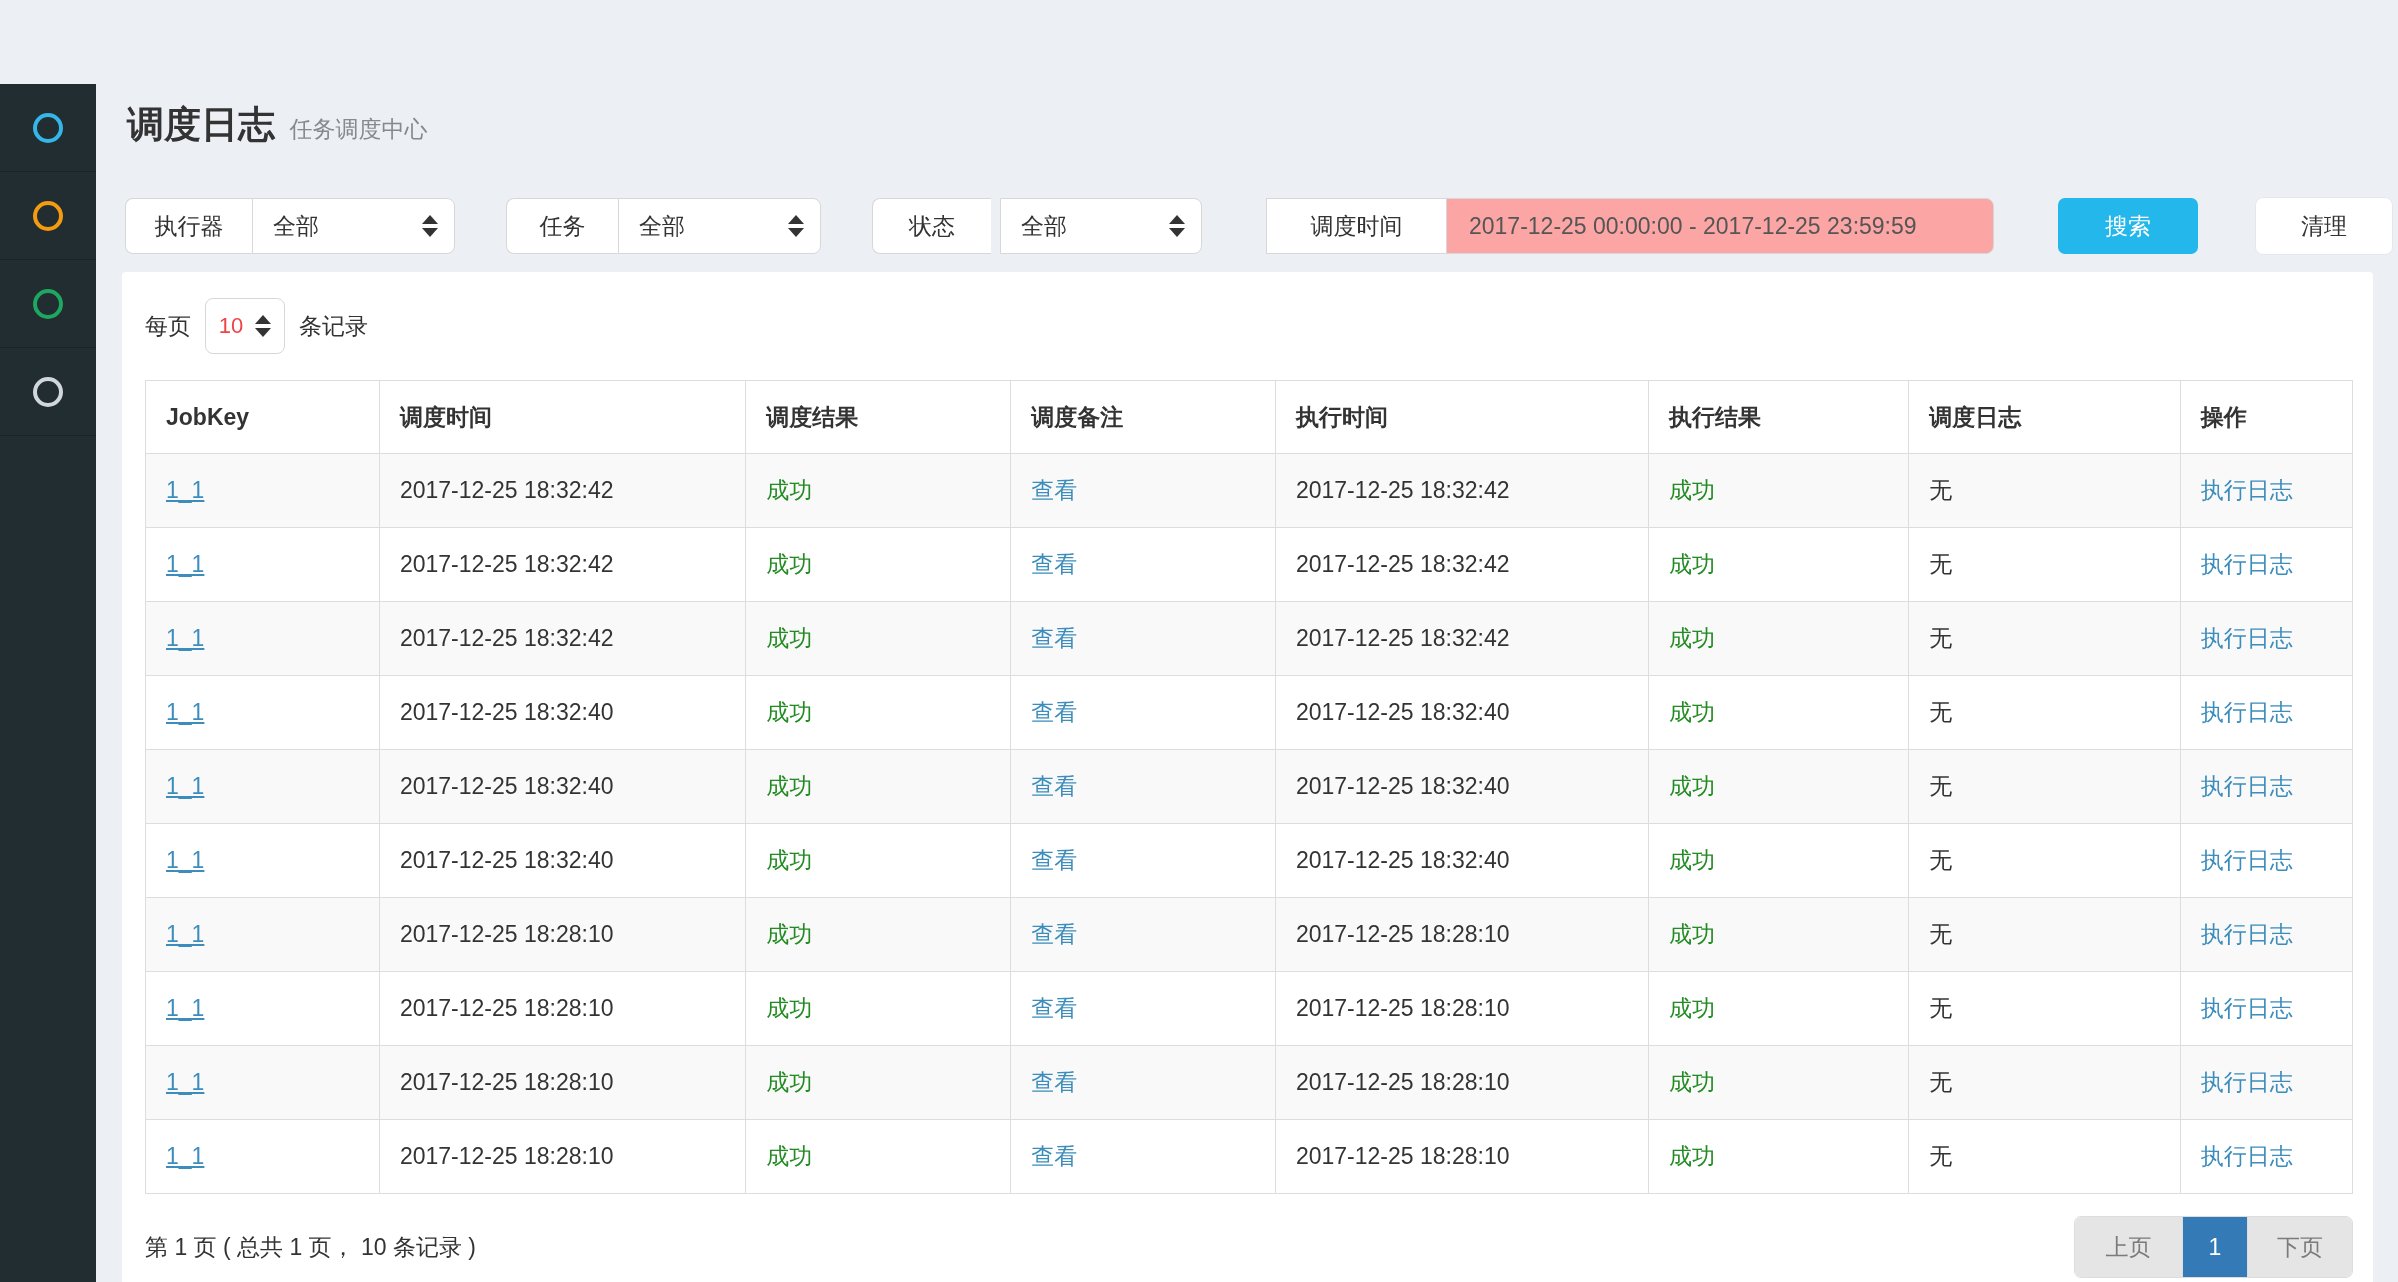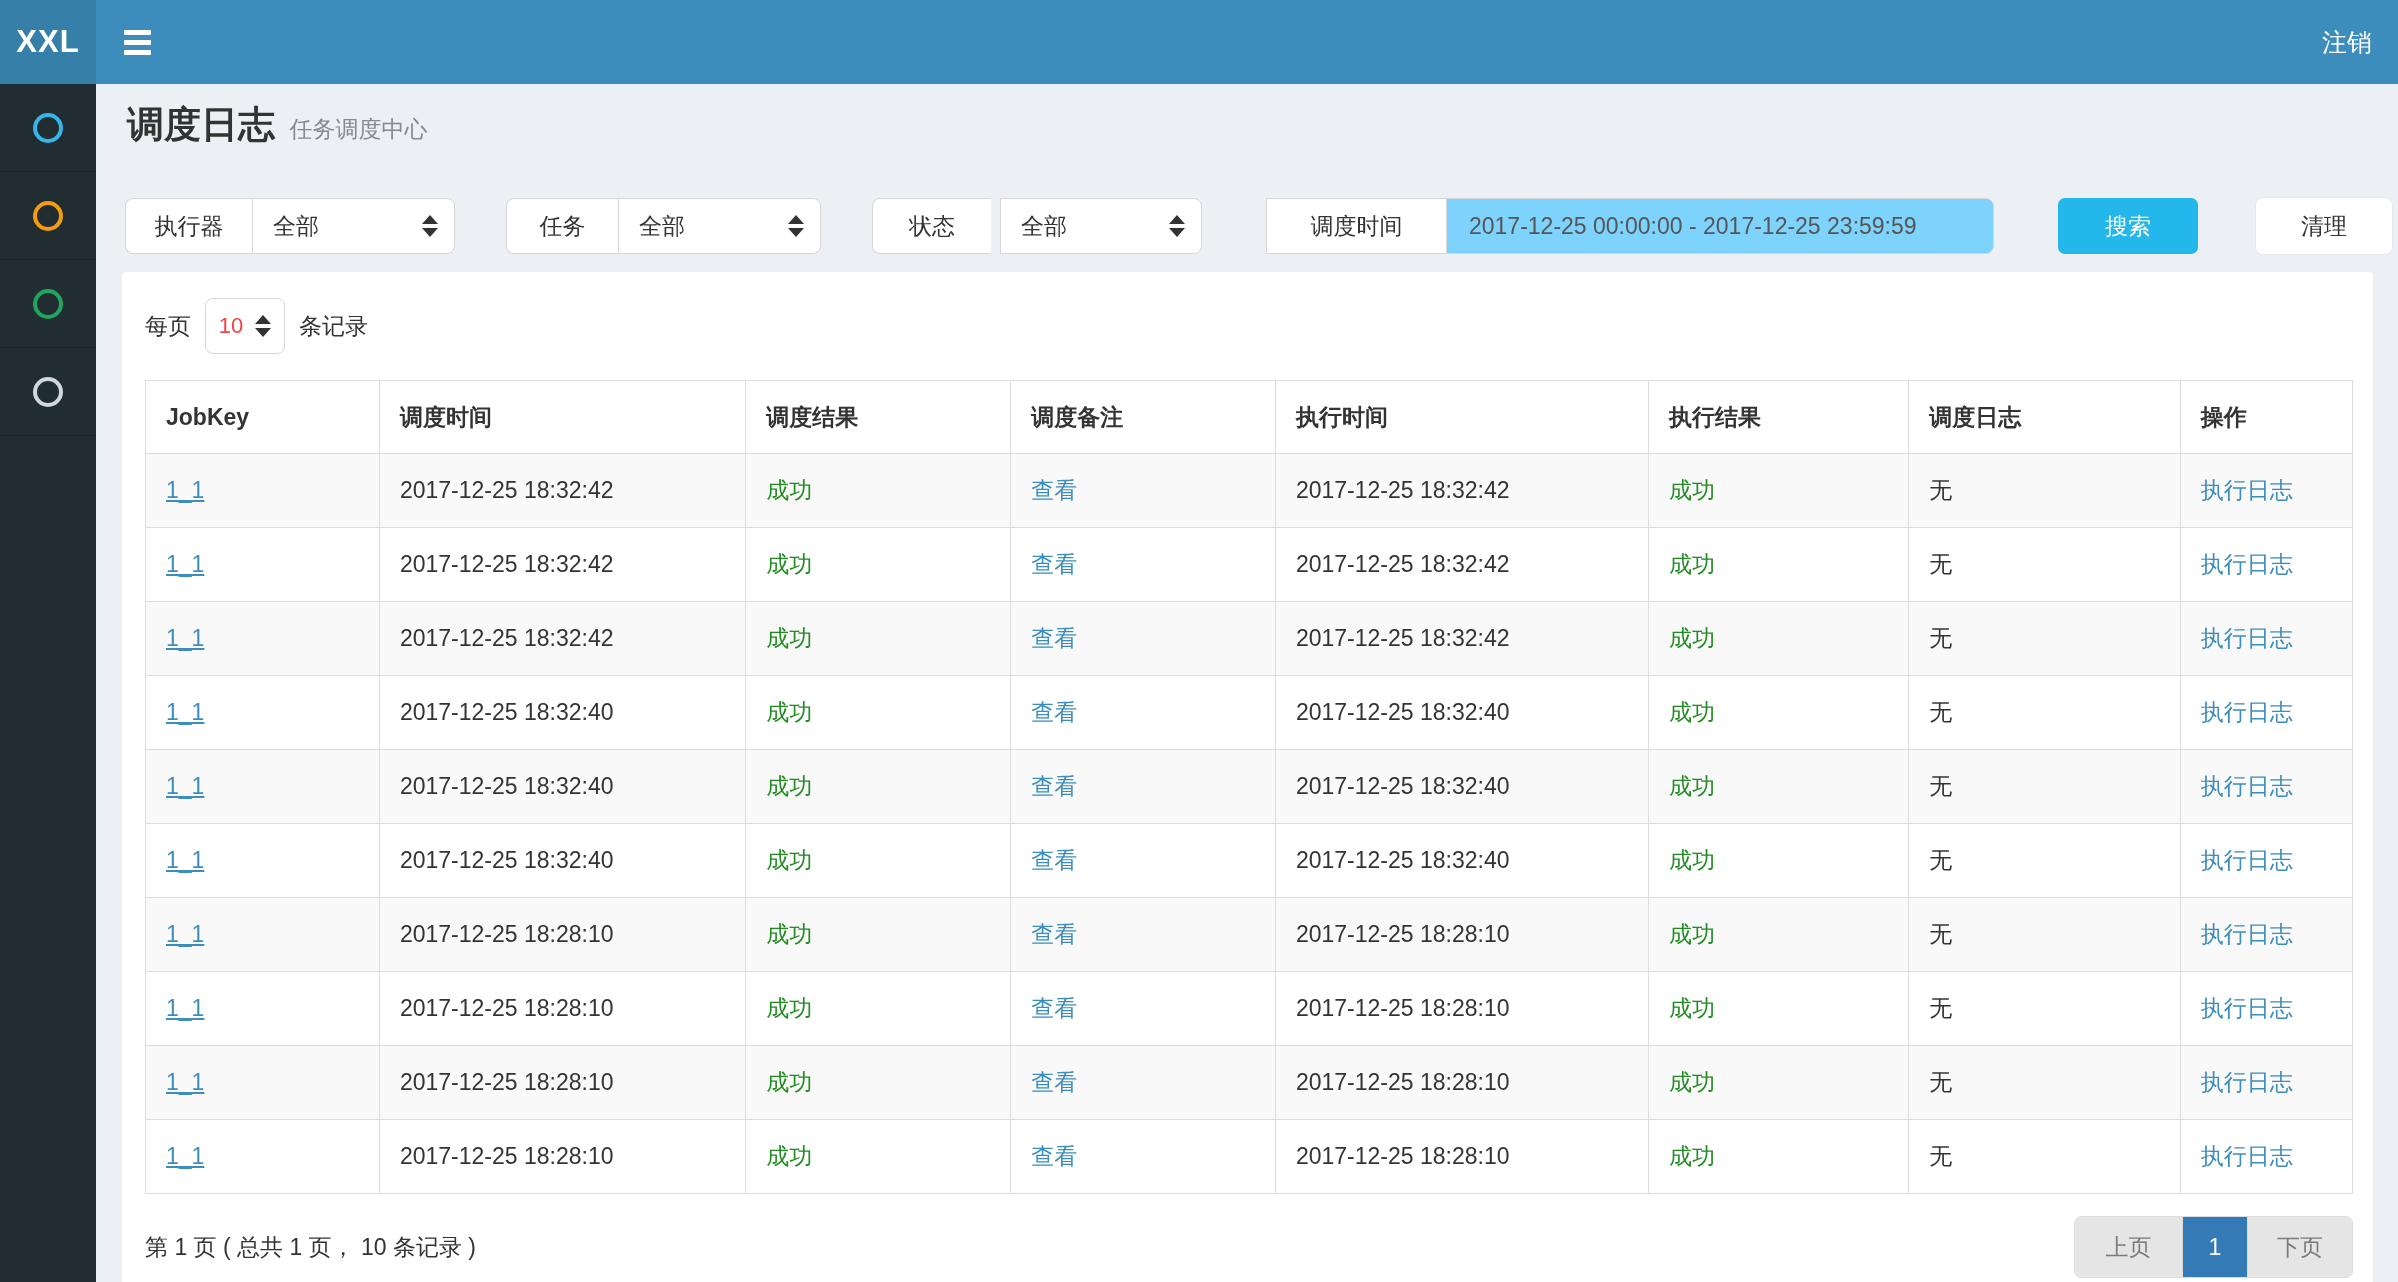--- a/index.html
+++ b/index.html
@@ -33,21 +33,21 @@
   .filter-bar { position:absolute; top:114px; left:29px; height:56px; display:flex; align-items:stretch; }
   .igroup { display:flex; align-items:stretch; }
   .iaddon { background:#fff; border:1px solid #d7d7d7; border-right:none; border-radius:8px 0 0 8px;
             display:flex; align-items:center; justify-content:center; font-size:23px; color:#333; }
   .iselect { background:#fff; border:1px solid #d7d7d7; border-radius:0 8px 8px 0; display:flex;
              align-items:center; font-size:23px; color:#333; padding:0 16px 0 20px; cursor:pointer; }
   .iselect .val { flex:1; }
   .stepper { display:flex; flex-direction:column; gap:4px; margin-left:10px; }
   .stepper .up   { width:0; height:0; border-left:8px solid transparent; border-right:8px solid transparent; border-bottom:9px solid #333; }
   .stepper .down { width:0; height:0; border-left:8px solid transparent; border-right:8px solid transparent; border-top:9px solid #333; }
-  .date-input { background:#7dd3fc; border:1px solid #d7d7d7; border-radius:0 8px 8px 0; display:flex;
+  .date-input { background:#fca5a5; border:1px solid #d7d7d7; border-radius:0 8px 8px 0; display:flex;
                 align-items:center; padding-left:22px; font-size:23px; color:#555; cursor:text; }
   .btn { border:none; border-radius:7px; font-size:23px; display:flex; align-items:center;
          justify-content:center; cursor:pointer; }
   .btn-search { background:#23b7eb; color:#fff; width:140px; margin-left:64px; }
   .btn-clear  { background:#fff; color:#333; width:136px; margin-left:58px; box-shadow:0 0 0 1px rgba(0,0,0,0.03); }
 
   
   .g-exec .iaddon { width:127px; } .g-exec .iselect { width:203px; }
   .g-job  { margin-left:51px; } .g-job .iaddon { width:112px; } .g-job .iselect { width:203px; }
   .g-stat { margin-left:51px;gap:9px; } .g-stat .iaddon { width:119px; } .g-stat .iselect { width:202px; }
@@ -82,32 +82,20 @@
                font-size:23px; color:#7b7b7b; background:#e5e5e5; cursor:pointer; }
   .pg-prev { width:108px; border-right:1px solid #ddd; }
   .pg-cur  { width:64px;  background:#337ab7 !important; color:#fff !important; }
   .pg-next { width:105px; border-left:1px solid #ddd; }
 </style>
 </head>
 <body>
 
 <div class="root">
 
-  <div class="navbar">
-    <div class="logo">XXL</div>
-    <div class="navbar-main">
-      <div class="hamburger">
-        <i></i>
-        <i></i>
-        <i></i>
-      </div>
-      <div class="nav-spacer"></div>
-      <div class="logout">注销</div>
-    </div>
-  </div>
 
   <div class="sidebar">
       <div class="side-item">
         <span class="circle-icon" style="border-color: rgb(54, 182, 232);"></span>
       </div>
       <div class="side-item">
         <span class="circle-icon" style="border-color: rgb(243, 156, 18);"></span>
       </div>
       <div class="side-item">
         <span class="circle-icon" style="border-color: rgb(31, 167, 95);"></span>

